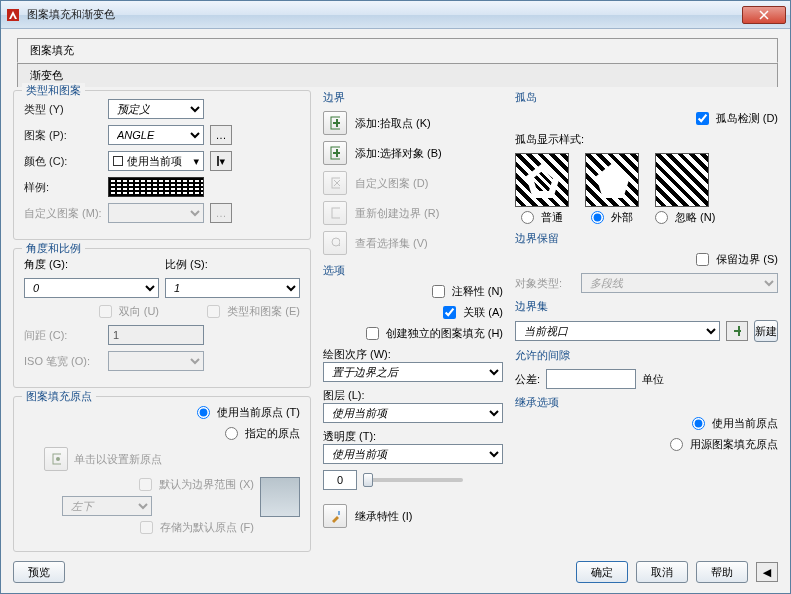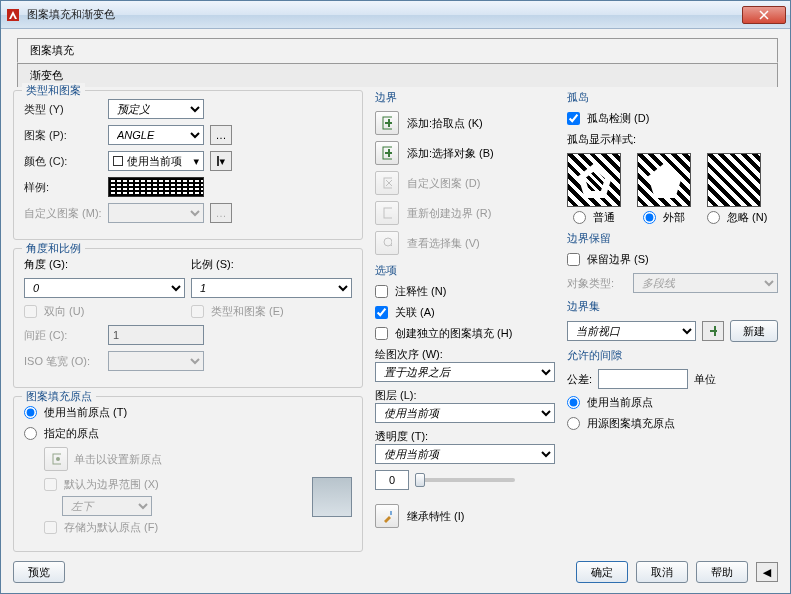--- a/index.html
+++ b/index.html
@@ -7,21 +7,21 @@
 .window { width: 791px; height: 594px; background: #f2f2f2; border: 1px solid #5a7fa0; position: relative; }
 .titlebar { height: 28px; background: linear-gradient(#eef4fb 0%, #d8e5f3 50%, #c0d4e8 51%, #d6e4f1 100%); display: flex; align-items: center; padding: 0 4px; border-bottom: 1px solid #a0b5cc; }
 .titlebar .icon { width: 16px; height: 16px; margin-right: 6px; }
 .titlebar .title { flex: 1; color: #1a1a1a; }
 .close-btn { width: 44px; height: 18px; background: linear-gradient(#e89a90, #d44a38); border: 1px solid #8a2f22; border-radius: 2px; display: flex; align-items: center; justify-content: center; color: #fff; font-size: 10px; }
 .content { position: absolute; top: 28px; left: 0; right: 0; bottom: 0; padding: 8px 12px; }
 .tabs { display: flex; margin-bottom: 4px; margin-left: 4px; flex-direction: column; }
 .tab { padding: 4px 12px; border: 1px solid #999; background: #ebebeb; border-bottom: none; position: relative; top: 1px; }
 .tab.active { background: #f2f2f2; z-index: 2; border-bottom: 1px solid #f2f2f2; }
 .columns { display: flex; gap: 12px; }
-.col1 { width: 350px; }
+.col1 { width: 298px; }
 .col2 { width: 180px; }
 .col3 { flex: 1; }
 .group { border: 1px solid #ccc; border-radius: 3px; padding: 8px 10px 10px; margin-bottom: 8px; position: relative; background: #f2f2f2; }
 .group-title { position: absolute; top: -8px; left: 8px; background: #f2f2f2; padding: 0 4px; color: #1a4f8a; }
 .group-title-plain { color: #1a4f8a; margin-bottom: 6px; display: block; }
 .row { display: flex; align-items: center; margin-bottom: 6px; gap: 6px; }
 .lbl { width: 78px; color: #222; }
 .lbl.disabled { color: #9a9a9a; }
 select, input[type=text] { border: 1px solid #7a8a99; background: #fff; height: 20px; padding: 0 4px; }
 select { padding-right: 6px; font-style: italic; }
@@ -41,21 +41,21 @@
 .stripes { position:absolute; inset:-20px; background:repeating-linear-gradient(45deg,#000 0 4px,#fff 4px 8px); }
 .pent { position:absolute; top:8px; left:8px; width:38px; height:38px; background:#fff; clip-path: polygon(50% 2%, 95% 38%, 77% 95%, 23% 95%, 5% 38%); border:0; }
 .pent.small { top:16px; left:16px; width:22px; height:22px; }
 .btn { height:22px; padding:0 14px; border:1px solid #7a8a99; background:linear-gradient(#fdfdfd,#e2e9f0); border-radius:3px; }
 .btn.primary { border-color:#2f6fb0; }
 .footer { position:absolute; left:12px; right:12px; bottom:10px; display:flex; justify-content:space-between; align-items:center; }
 .tiny-plot { width:40px; height:40px; background:linear-gradient(#b8c4cc,#d8e0e6); border:1px solid #7a8a99; margin-left:auto; }
 .slider-wrap { display:flex; align-items:center; gap:6px; }
 .slider-track { width:100px; height:4px; background:#c7c7c7; border-radius:2px; position:relative; }
 .slider-thumb { position:absolute; left:0; top:-5px; width:10px; height:14px; background:linear-gradient(#fff,#d5dde5); border:1px solid #7a8a99; border-radius:2px; }
-label.inline { display:flex; align-items:center; gap:3px; }
+label.inline { display:flex; align-items:center; gap:3px;justify-content:flex-end; }
 </style>
 </head>
 <body>
 
 <div class="window">
   <div class="titlebar">
     <svg class="icon" viewBox="0 0 16 16">
         <path fill="#c02418" d="M2 2h12v12H2z"></path>
         <path fill="#fff" d="M4 12l4-8 4 8h-2l-2-4-2 4z"></path>
       </svg>
@@ -308,30 +308,31 @@
           </div>
 
         <span class="group-title-plain">边界集</span>
         <div class="row">
           <select style="flex:1"><option>当前视口</option></select>
           <button class="mini">
               <svg width="12" height="12">
                 <path stroke="#3a7a3a" stroke-width="2" d="M6 1v10M1 6h10"></path>
               </svg>
             </button>
-          <button class="btn" style="padding:0 12px">新建</button>
+          <button class="btn" style="padding:0 0">新建</button>
         </div>
 
         <span class="group-title-plain">允许的间隙</span>
         <div class="row">
           <span>公差:</span>
           <input type="text" style="width: 90px;" value="">
           <span>单位</span>
         </div>
 
+        <span class="group-title-plain">继承选项</span>
         <label class="inline row">
             <input type="radio" name="inh" checked="" style="">
             <span>使用当前原点</span>
           </label>
         <label class="inline row">
             <input type="radio" name="inh" style="">
             <span>用源图案填充原点</span>
           </label>
       </div>
     </div>

